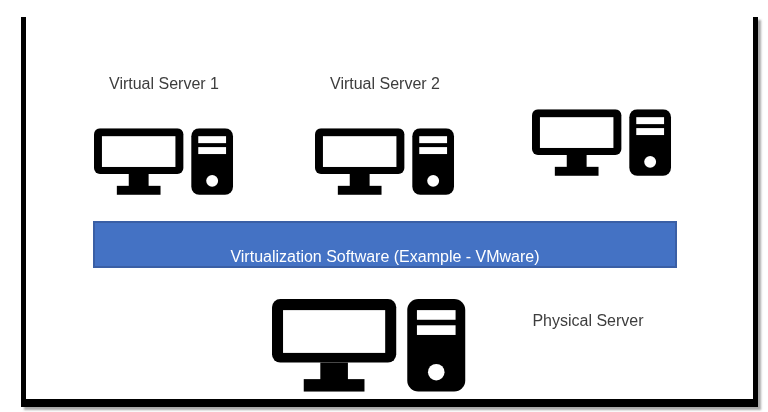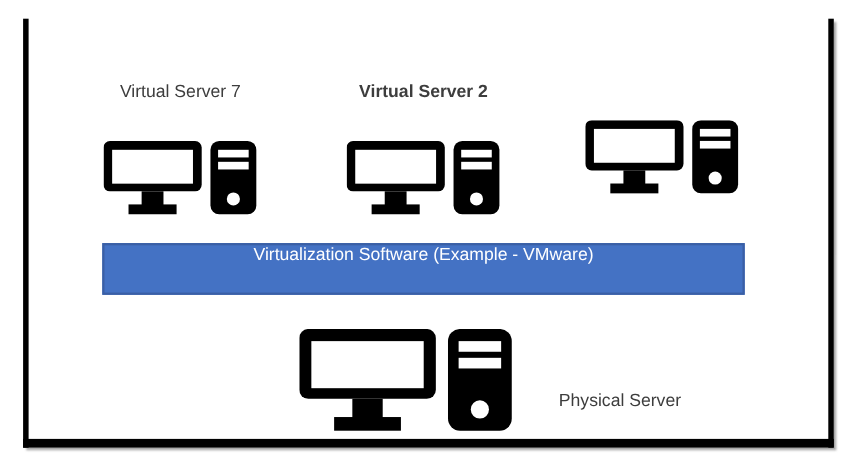--- a/index.html
+++ b/index.html
@@ -29,60 +29,59 @@
     border-bottom: 8px solid var(--frame);
     box-shadow: 3px 3px 2px rgba(140,140,140,0.75);
   }
   .vs-col {
     position: absolute;
     top: 74px;
     width: 160px;
     text-align: center;
   }
   .vs-col-1 { left: 84px; }
-  .vs-col-2 { left: 305px; font-weight: bold; }
+  .vs-col-2 { left: 305px; }
   .vs-col-3 { left: 522px; }
   .vs-label {
     display: block;
     font-size: 16px;
     line-height: 19px;
     color: var(--label);
     white-space: nowrap;
   }
   .vs-icon { display: inline-block; width: 141px; height: 68px; margin-top: 35px; }
   .computer-svg { width: 100%; height: 100%; color: var(--icon); fill: currentColor; display: block; }
   .vbar {
     position: absolute;
     left: 93px; top: 221px;
     width: 584px; height: 47px;
     background: var(--bar-fill);
     border: 2px solid var(--bar-border);
     display: flex;
-    align-items: flex-start;
+    align-items: flex-end;
     justify-content: center;
   }
   .vbar-label {
     color: var(--bar-text);
     font-size: 16px;
     white-space: nowrap;
   }
   .phys-icon {
     position: absolute;
     left: 272px; top: 299px;
     width: 196px; height: 94px;
   }
   .phys-label {
     position: absolute;
     left: 508px; top: 312px;
     width: 160px;
-    text-align: left;
+    text-align: center;
     font-size: 16px;
     color: var(--label);
     white-space: nowrap;
-    margin-top: 44px;
   }
 </style>
 </head>
 <body>
 
 <div class="frame"></div>
 
 <svg width="0" height="0" style="position:absolute" aria-hidden="true">
   <defs>
     <symbol id="desktop-computer" viewBox="0 0 142 68">
@@ -92,21 +91,21 @@
       <rect x="23" y="58" width="44" height="9"></rect>
       <rect x="98" y="0" width="42" height="67" rx="8"></rect>
       <rect x="105" y="8" width="28" height="7" fill="#ffffff"></rect>
       <rect x="105" y="19" width="28" height="7" fill="#ffffff"></rect>
       <circle cx="119" cy="53" r="6" fill="#ffffff"></circle>
     </symbol>
   </defs>
 </svg>
 
 <div class="vs-col vs-col-1">
-  <span class="vs-label">Virtual Server 7</span>
+  <span class="vs-label">Virtual Server 1</span>
   <span class="vs-icon">
     <svg class="computer-svg" viewBox="0 0 142 68">
         <use href="#desktop-computer"></use>
       </svg>
   </span>
 </div>
 
 <div class="vs-col vs-col-2">
   <span class="vs-label">Virtual Server 2</span>
   <span class="vs-icon">

